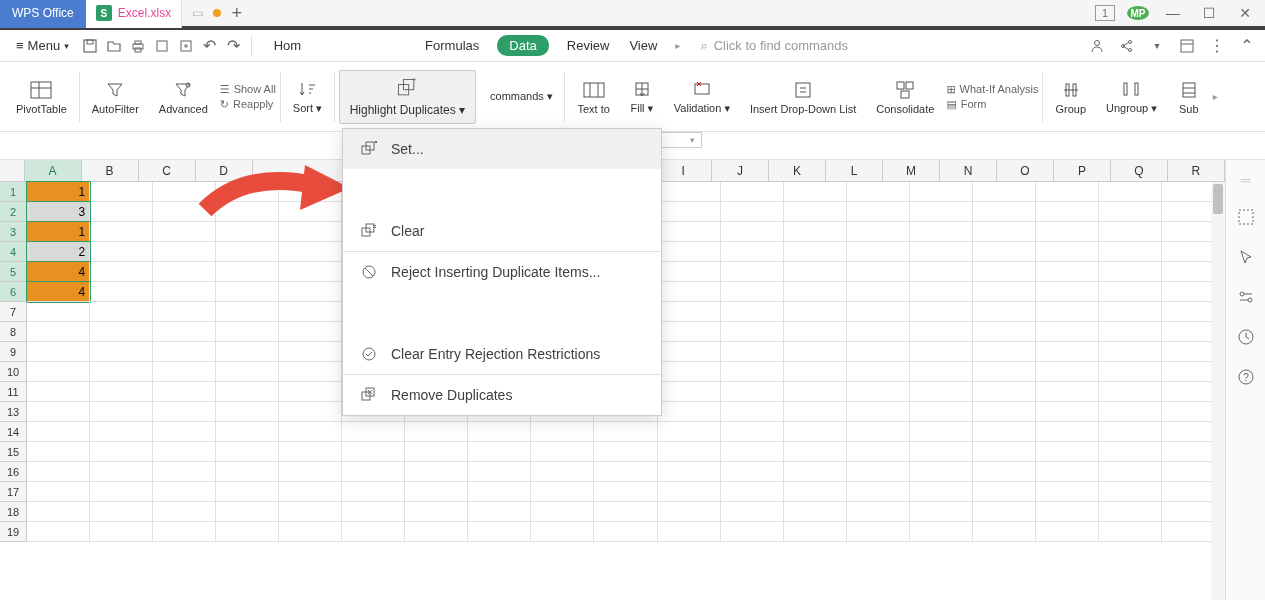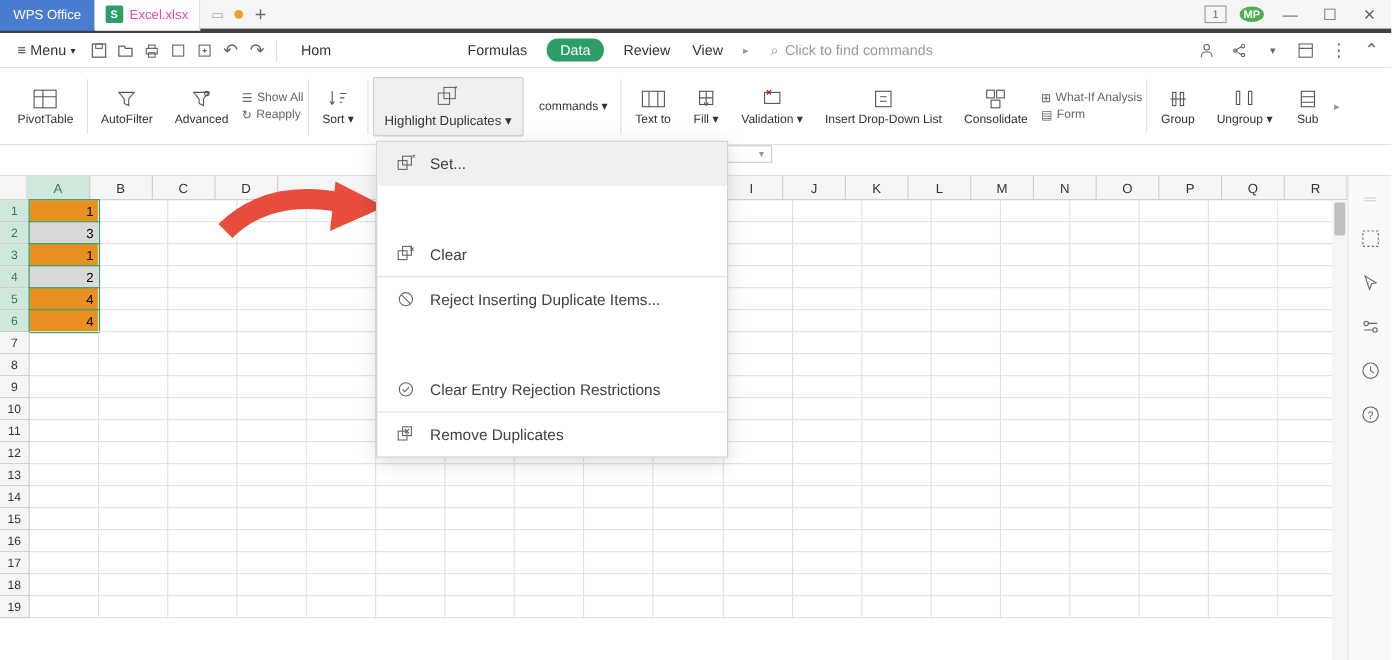--- a/index.html
+++ b/index.html
@@ -606,42 +606,20 @@
           <div class="cell"></div>
           <div class="cell"></div>
           <div class="cell"></div>
           <div class="cell"></div>
           <div class="cell"></div>
           <div class="cell"></div>
           <div class="cell"></div>
           <div class="cell"></div>
         </div>
         <div class="row">
-          <div class="row-h">12</div>
-          <div class="cell"></div>
-          <div class="cell"></div>
-          <div class="cell"></div>
-          <div class="cell"></div>
-          <div class="cell"></div>
-          <div class="cell"></div>
-          <div class="cell"></div>
-          <div class="cell"></div>
-          <div class="cell"></div>
-          <div class="cell"></div>
-          <div class="cell"></div>
-          <div class="cell"></div>
-          <div class="cell"></div>
-          <div class="cell"></div>
-          <div class="cell"></div>
-          <div class="cell"></div>
-          <div class="cell"></div>
-          <div class="cell"></div>
-          <div class="cell"></div>
-        </div>
-        <div class="row">
           <div class="row-h">13</div>
           <div class="cell"></div>
           <div class="cell"></div>
           <div class="cell"></div>
           <div class="cell"></div>
           <div class="cell"></div>
           <div class="cell"></div>
           <div class="cell"></div>
           <div class="cell"></div>
           <div class="cell"></div>

